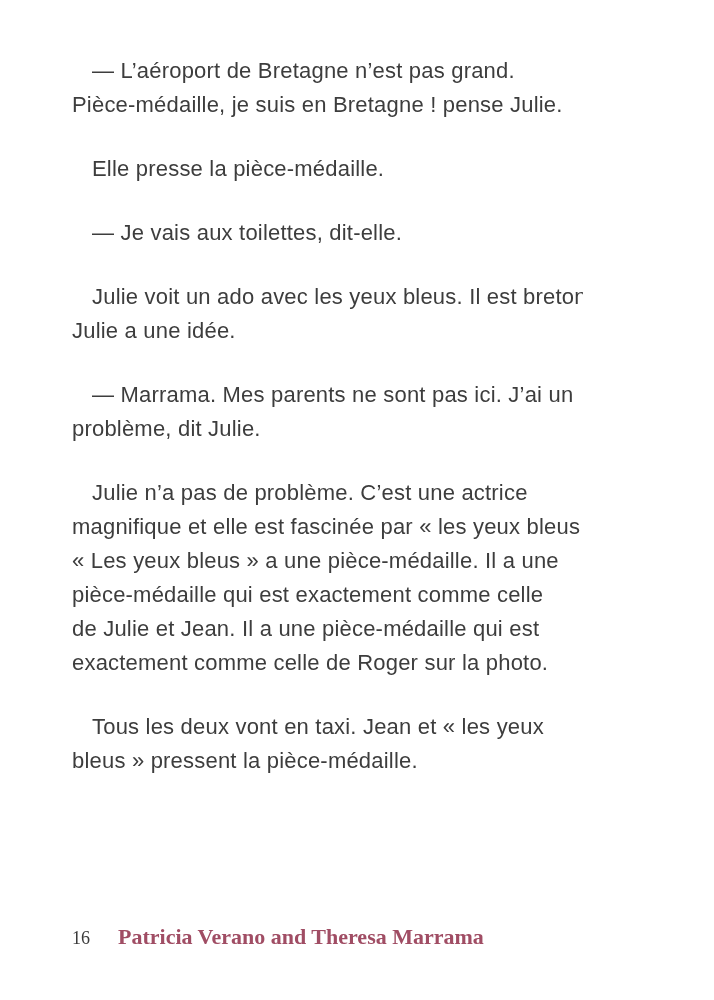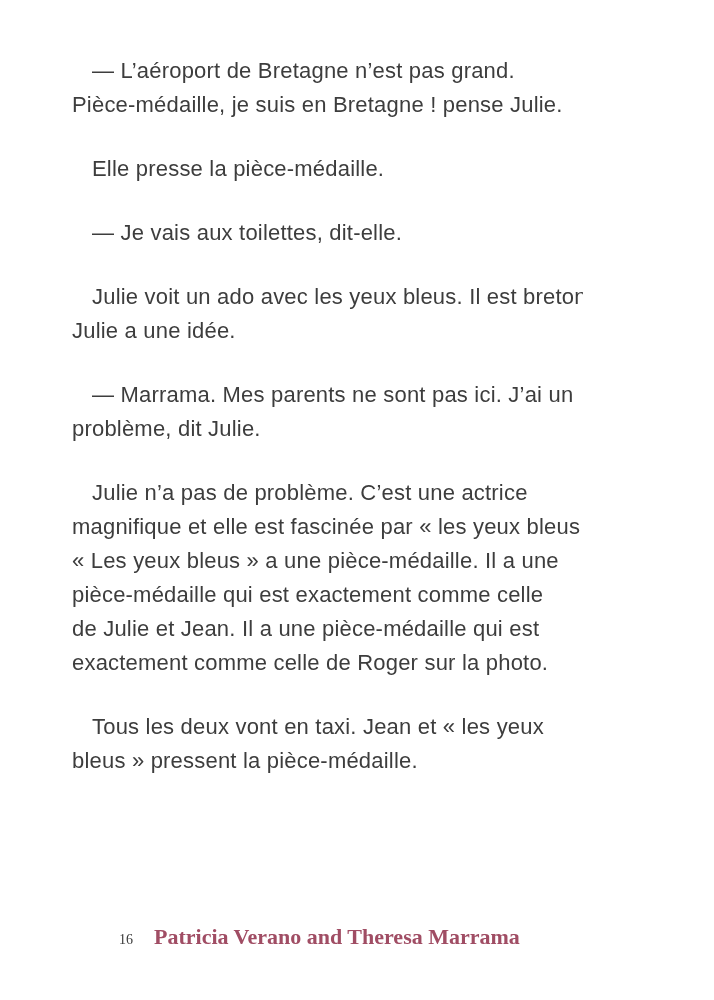--- a/index.html
+++ b/index.html
@@ -33,26 +33,25 @@
   }
   .footer {
     position: absolute;
     left: 72px;
     top: 924px;
     display: flex;
     align-items: baseline;
     font-family: "Liberation Serif", serif;
   }
   .page-number {
-    font-size: 14px;
+    font-size: 18px;
     color: #3a3a3a;
-    margin-left: 47px;
   }
   .authors {
-    margin-left: 21px;
+    margin-left: 28px;
     font-size: 22px;
     font-weight: 700;
   }
 </style>
 </head>
 <body>
 
 <div class="page" style="background: rgb(255, 255, 255);">
 
   <div class="content">

